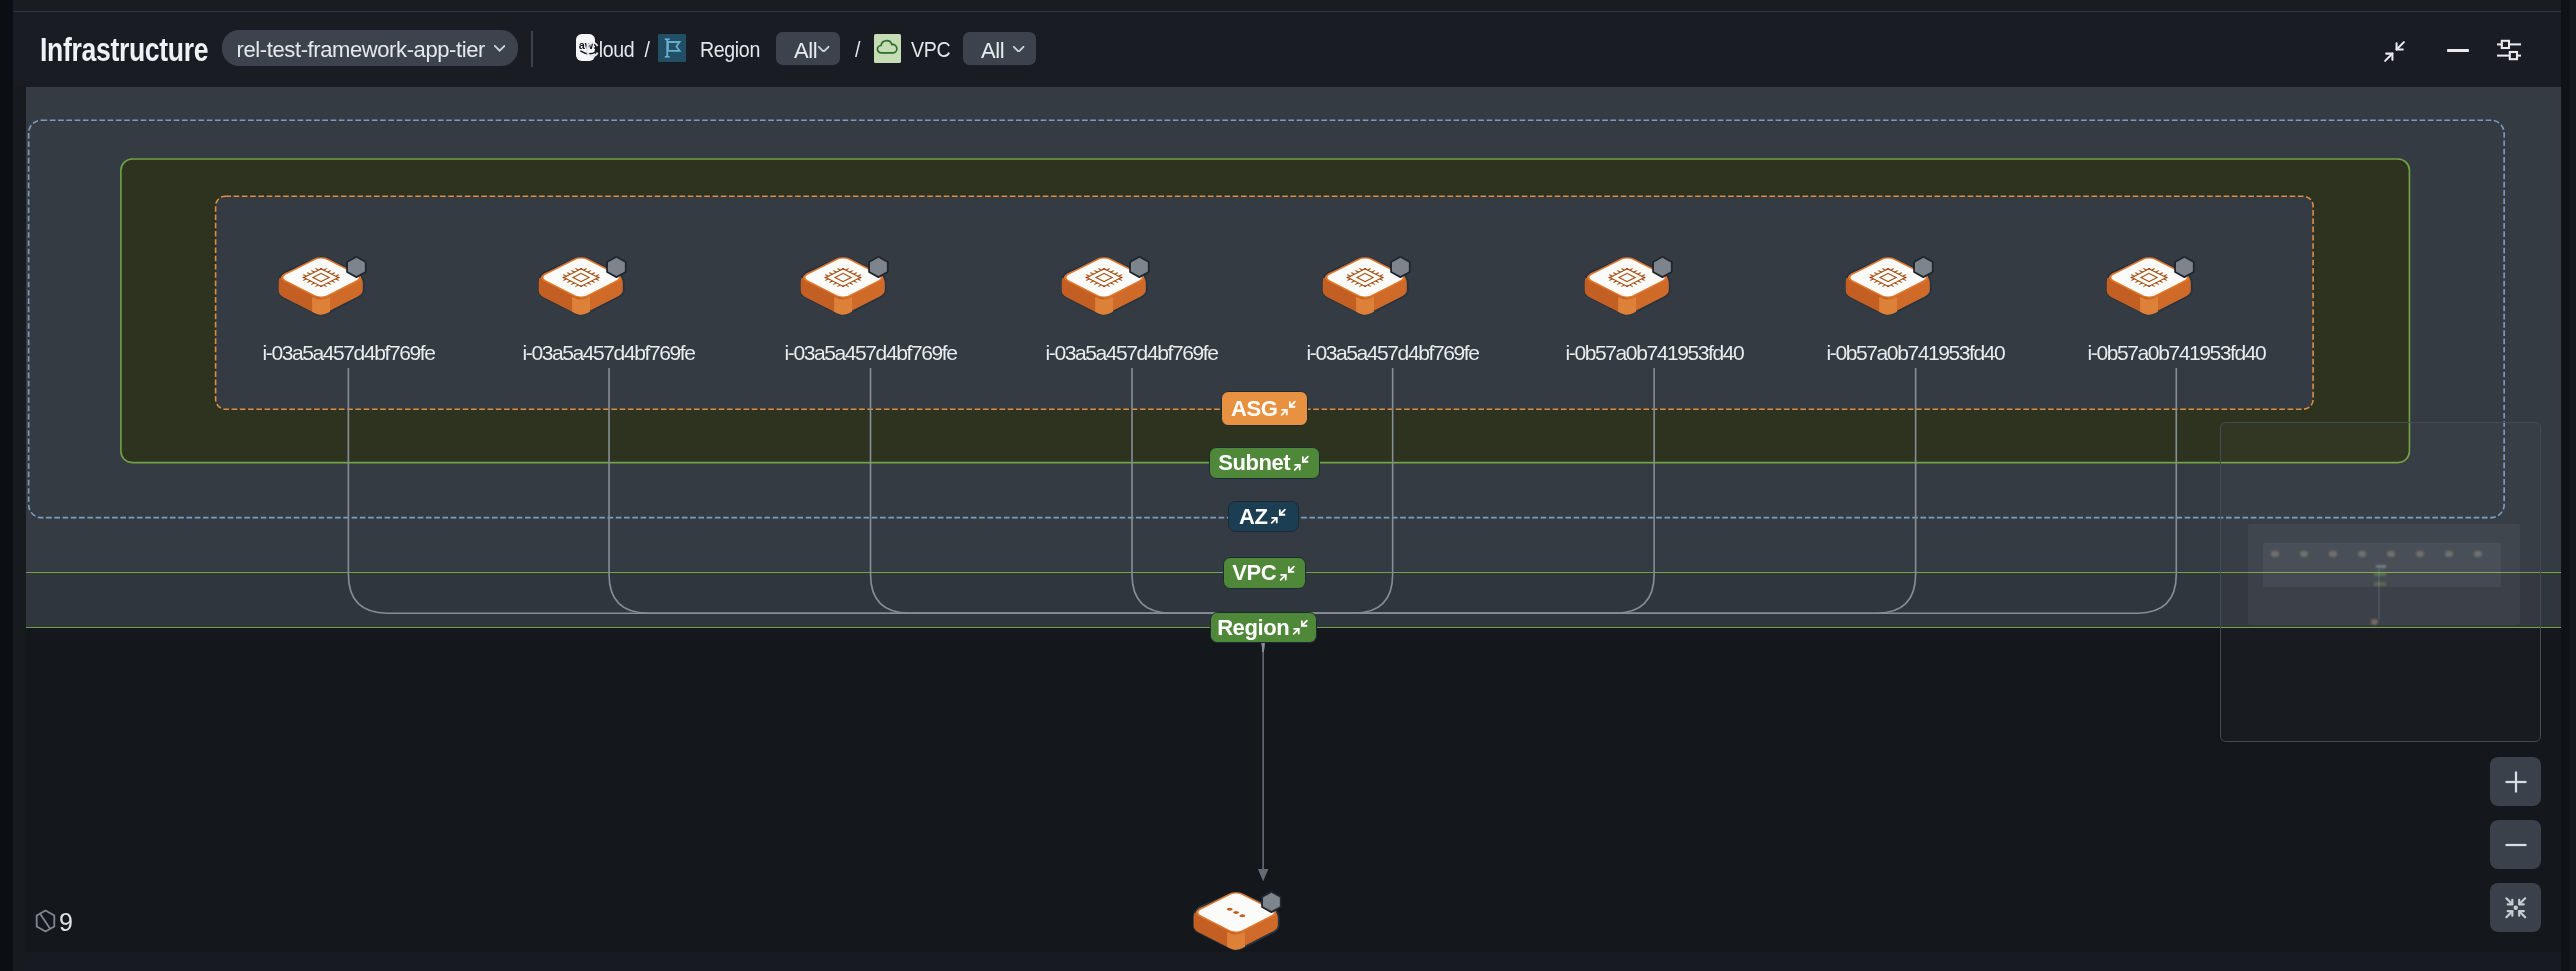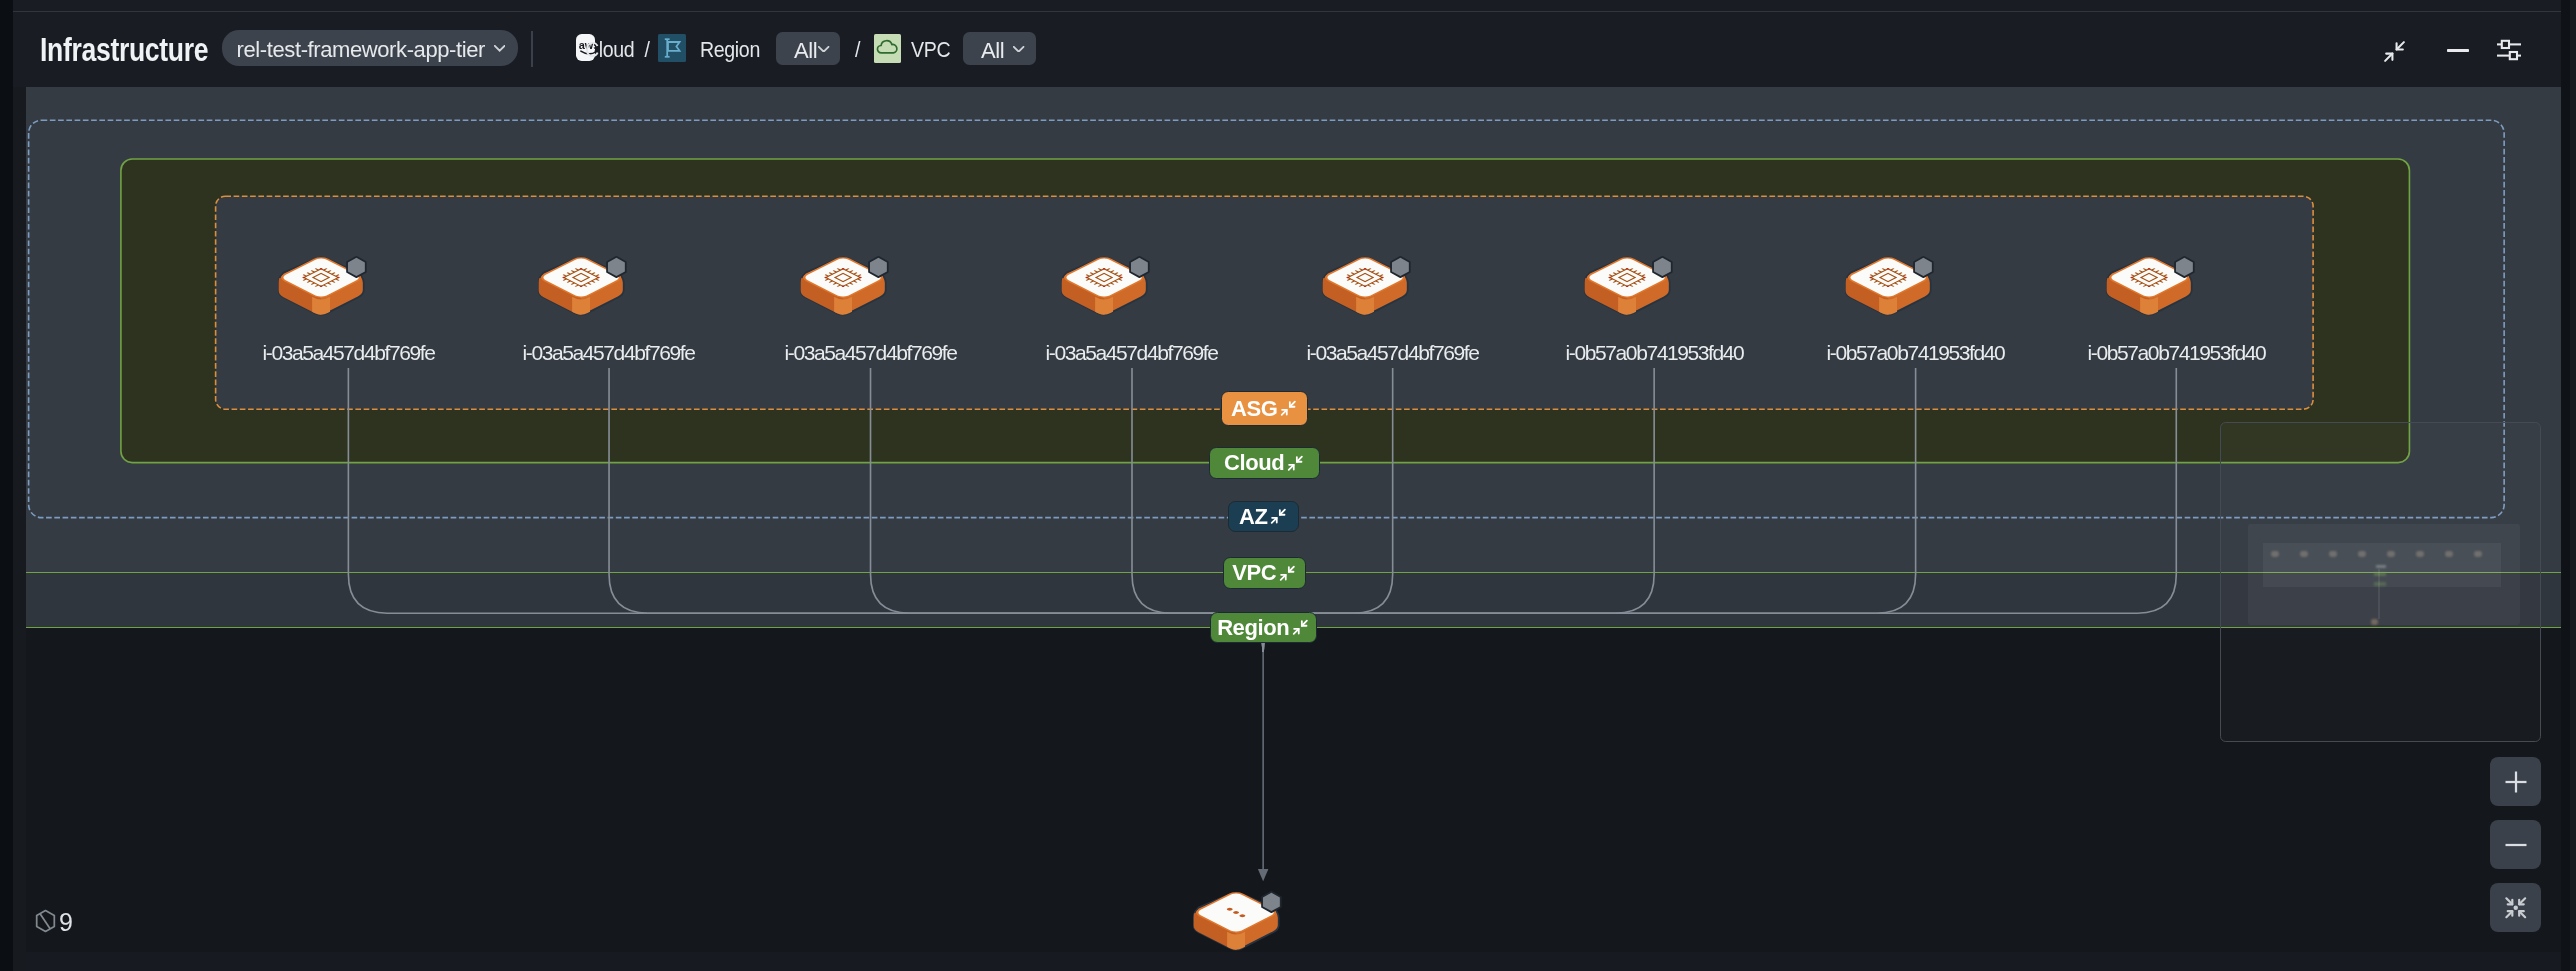--- a/index.html
+++ b/index.html
@@ -222,21 +222,21 @@
 <svg style="position:absolute;left:1167px;top:804px" width="91" height="65" viewBox="0 0 112 80">
         <use href="#ec2group"></use>
       </svg>
 <div class="cbtn" style="left:1195px;top:304px;width:87px;height:35px;background:#e89140">
         <span>ASG</span>
         <svg width="18.6" height="18.6" viewBox="0 0 24 24">
           <use href="#collapse"></use>
         </svg>
       </div>
 <div class="cbtn" style="left:1183px;top:360px;width:111px;height:32px;background:#4e8838">
-        <span>Cloud</span>
+        <span>Subnet</span>
         <svg width="18.6" height="18.6" viewBox="0 0 24 24">
           <use href="#collapse"></use>
         </svg>
       </div>
 <div class="cbtn" style="left:1202px;top:414px;width:71px;height:31px;background:#1c3e53">
         <span>AZ</span>
         <svg width="18.6" height="18.6" viewBox="0 0 24 24">
           <use href="#collapse"></use>
         </svg>
       </div>

